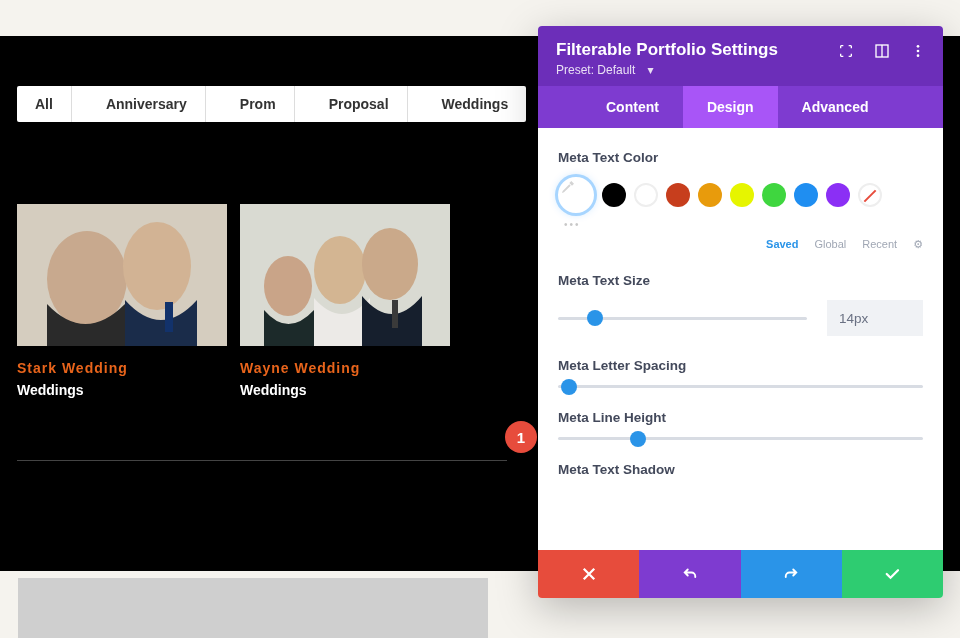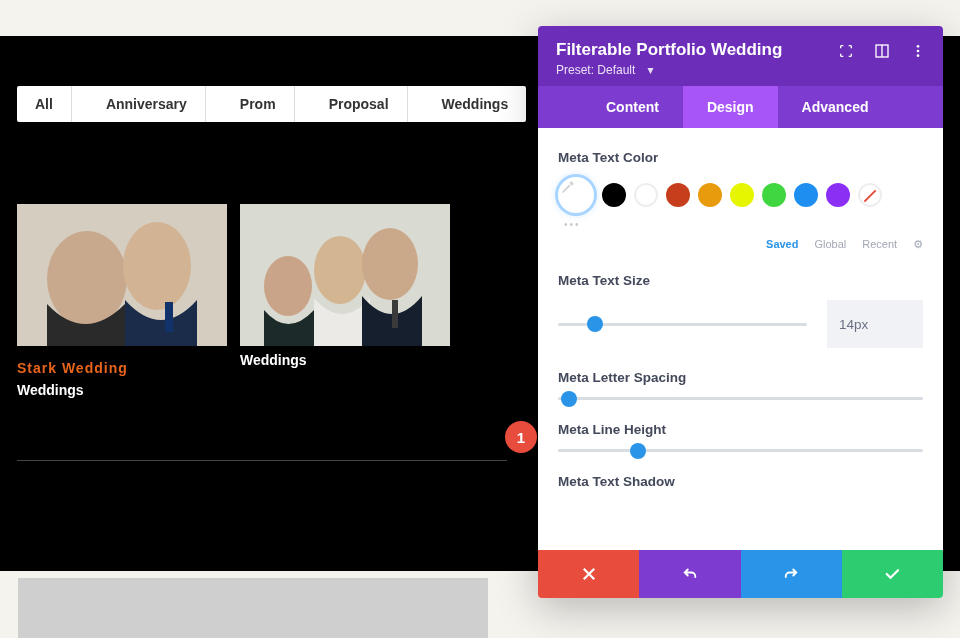--- a/index.html
+++ b/index.html
@@ -47,21 +47,21 @@
 .dots { color:#c8c8c8; font-size:10px; letter-spacing:2px; margin-left:6px; }
 
 .preset-row { display:flex; gap:16px; justify-content:flex-end; margin:8px 0 22px; font-size:11px; }
 .preset-row span { cursor:pointer; color:#a0a7b4; }
 .preset-row .on { color:#2a94e8; font-weight:600; }
 .preset-row .gear { color:#a0a7b4; }
 
 .slider-row { display:flex; align-items:center; gap:20px; margin-bottom:22px; }
 .slider { flex:1; height:3px; background:#d8dce3; position:relative; border-radius:2px; }
 .slider .knob { position:absolute; top:50%; transform:translate(-50%,-50%); width:16px; height:16px; background:#2a94e8; border-radius:50%; }
-.valbox { width:96px; height:48px; background:#f0f2f5; border:none; padding:0 12px; font-size:13.5px; color:#6a7183; }
+.valbox { width:96px; height:36px; background:#f0f2f5; border:none; padding:0 12px; font-size:13.5px; color:#6a7183; }
 
 .panel-foot { display:flex; height:48px; }
 .panel-foot .fb { flex:1; display:flex; align-items:center; justify-content:center; color:#fff; cursor:pointer; }
 .fb.close { background:#e74c3c; }
 .fb.undo  { background:#7e3bd0; }
 .fb.redo  { background:#2a94e8; }
 .fb.save  { background:#2ecc71; }
 .fb svg { width:18px; height:18px; fill:#fff; }
 </style>
 </head>
@@ -97,33 +97,34 @@
             <rect width="210" height="142" fill="#d9dad2"></rect>
             <ellipse cx="48" cy="82" rx="24" ry="30" fill="#c9a488"></ellipse>
             <path d="M24 106 q24 28 50 0 v36 h-50z" fill="#1c2a2a"></path>
             <ellipse cx="100" cy="66" rx="26" ry="34" fill="#d3b592"></ellipse>
             <path d="M74 94 q28 32 56 0 v48 h-56z" fill="#eceae7"></path>
             <ellipse cx="150" cy="60" rx="28" ry="36" fill="#caa98a"></ellipse>
             <path d="M122 92 q30 36 60 0 v50 h-60z" fill="#161f2d"></path>
             <rect x="152" y="96" width="6" height="28" fill="#3a3a3a"></rect>
           </svg>
       </div>
+      <div class="title">Wayne Wedding</div>
       <div class="meta">Weddings</div>
     </div>
   </div>
   <div class="divider"></div>
 </div>
 
 <div class="graybox"></div>
 
 <div class="step-badge">1</div>
 
 <div class="panel">
   <div class="panel-head">
-    <div class="panel-title">Filterable Portfolio Wedding</div>
+    <div class="panel-title">Filterable Portfolio Settings</div>
     <div class="panel-preset">
         <span>Preset: Default</span>
         <span>▾</span>
       </div>
     <div class="head-icons">
       <span>
           <svg viewBox="0 0 24 24" width="16" height="16" fill="none" stroke="#fff" stroke-width="2">
             <path d="M4 4h4M4 4v4M20 4h-4M20 4v4M4 20h4M4 20v-4M20 20h-4M20 20v-4"></path>
           </svg>
         </span>

